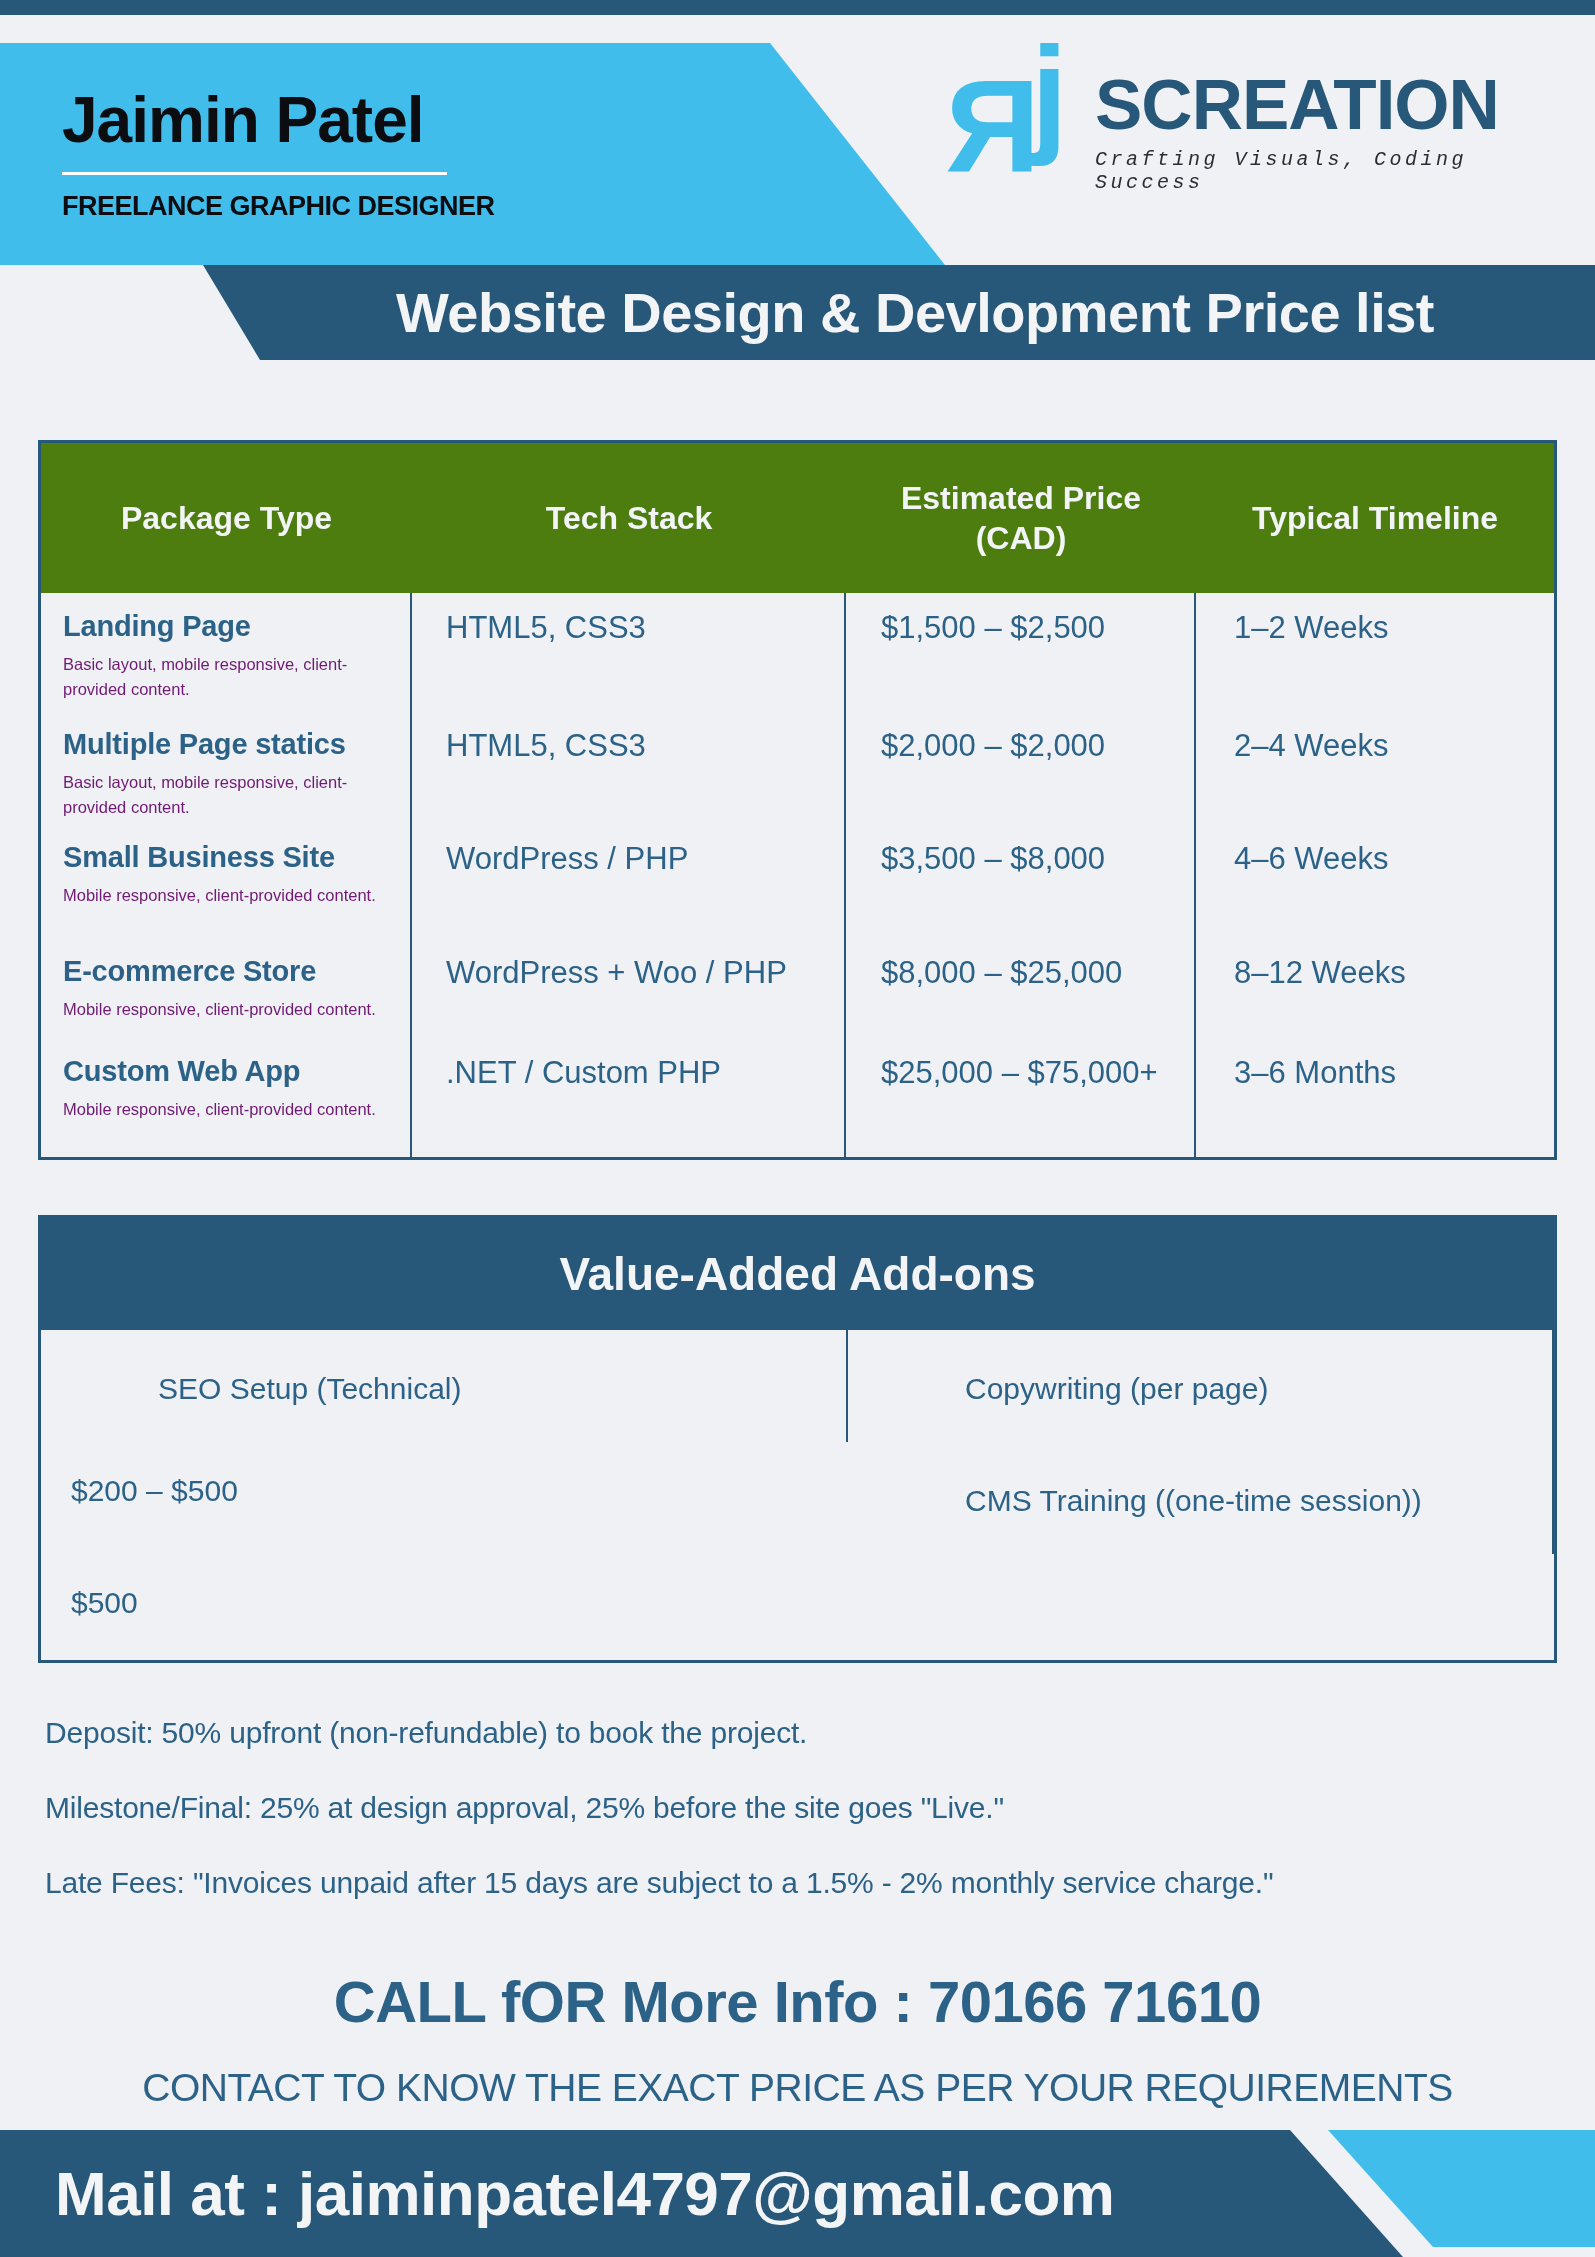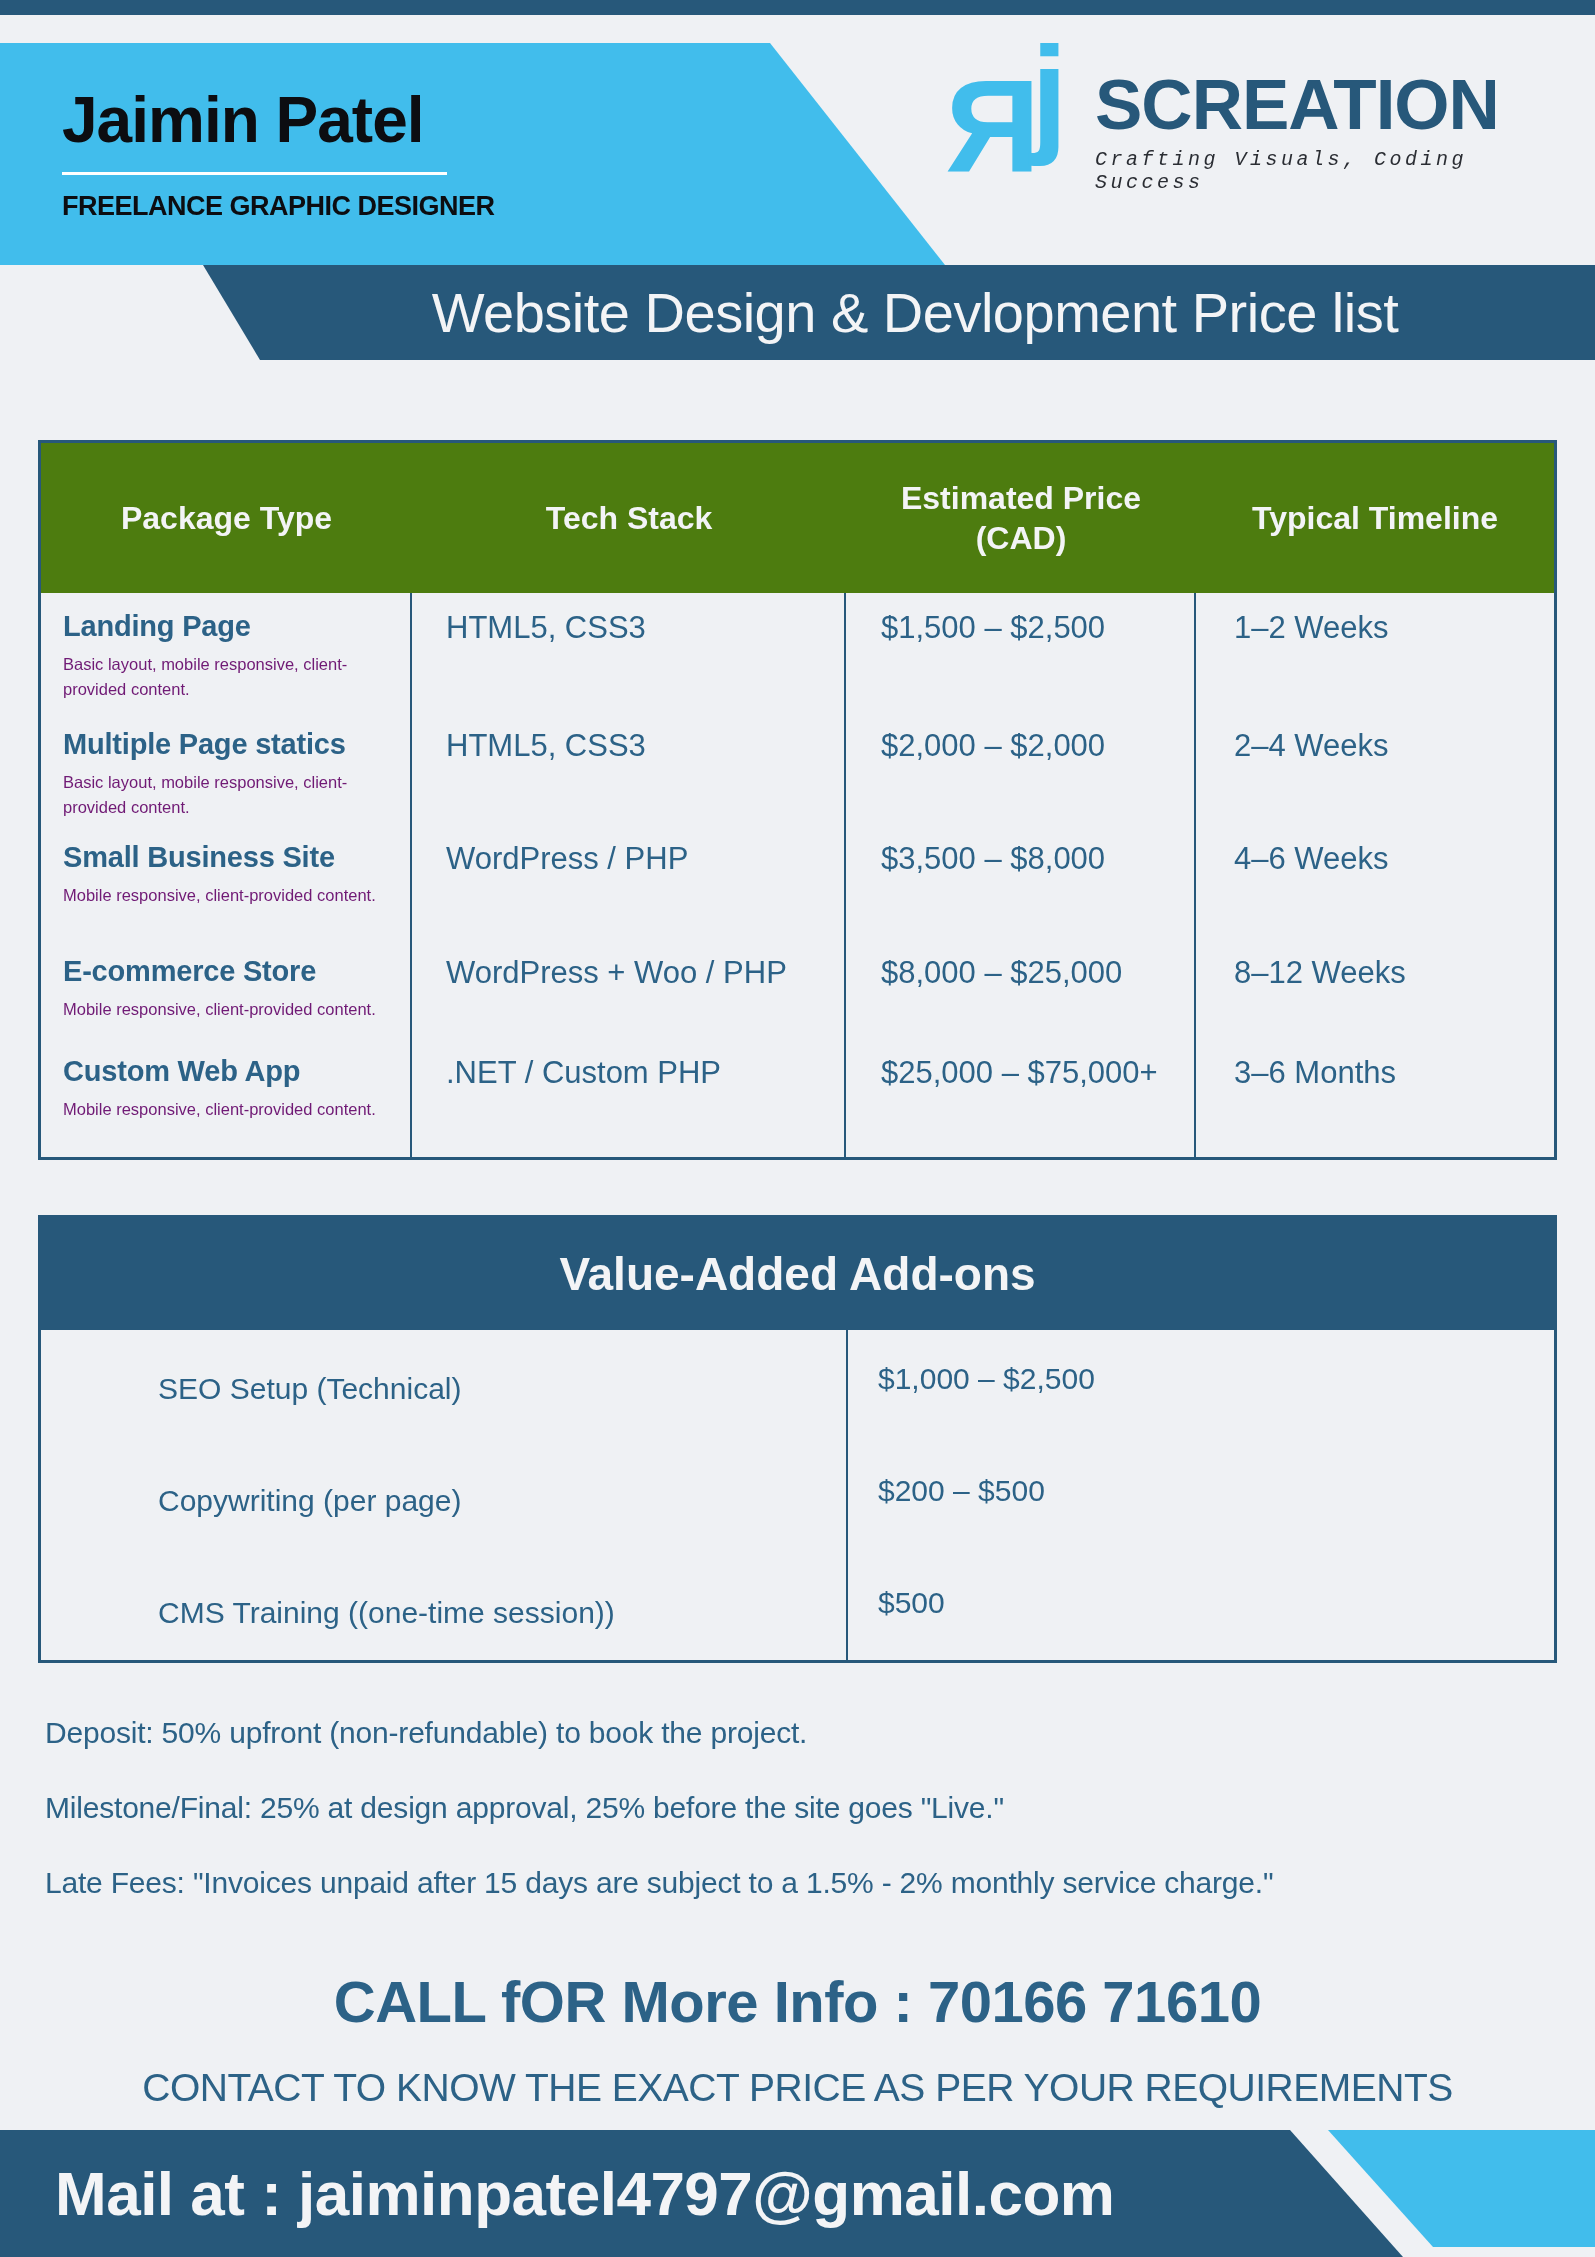--- a/index.html
+++ b/index.html
@@ -40,21 +40,21 @@
   .logo-tagline { margin-top:8px; font-size:20px; font-style:italic; color:#2a2d33; letter-spacing:3.5px;font-family:Liberation Mono, monospace; }
 
   
   .title-bar {
     position:absolute; left:0; top:265px; width:1595px; height:95px;
     background:#27587a;
     clip-path:polygon(203px 0, 100% 0, 100% 100%, 260px 100%);
   }
   .title-bar .title-text {
     display:block; padding-left:235px; text-align:center;
-    line-height:95px; font-size:56px; font-weight:400; color:#f3f4f6; letter-spacing:-0.5px;
+    line-height:95px; font-size:56px; font-weight:700; color:#f3f4f6; letter-spacing:-0.5px;
     white-space:nowrap;
   }
 
   
   .ptable {
     position:absolute; left:38px; top:440px; width:1519px; height:720px;
     border:3px solid #27587a; background:#eff1f4;
   }
   .ptable-head {
     height:150px; background:#4d7c0f;
@@ -202,21 +202,20 @@
 
     </div>
   </div>
 
   <div class="addons">
     <div class="addons-head">
       <div class="addons-title">Value-Added Add-ons</div>
     </div>
     <div class="addons-body">
       <div class="ad-label">SEO Setup (Technical)</div>
-      <div class="ad-price">$1,000 – $2,500</div>
       <div class="ad-label">Copywriting (per page)</div>
       <div class="ad-price">$200 – $500</div>
       <div class="ad-label">CMS Training ((one-time session))</div>
       <div class="ad-price">$500</div>
     </div>
   </div>
 
   <div class="notes">
     <div class="note">Deposit: 50% upfront (non-refundable) to book the project.</div>
     <div class="note">Milestone/Final: 25% at design approval, 25% before the site goes "Live."</div>

